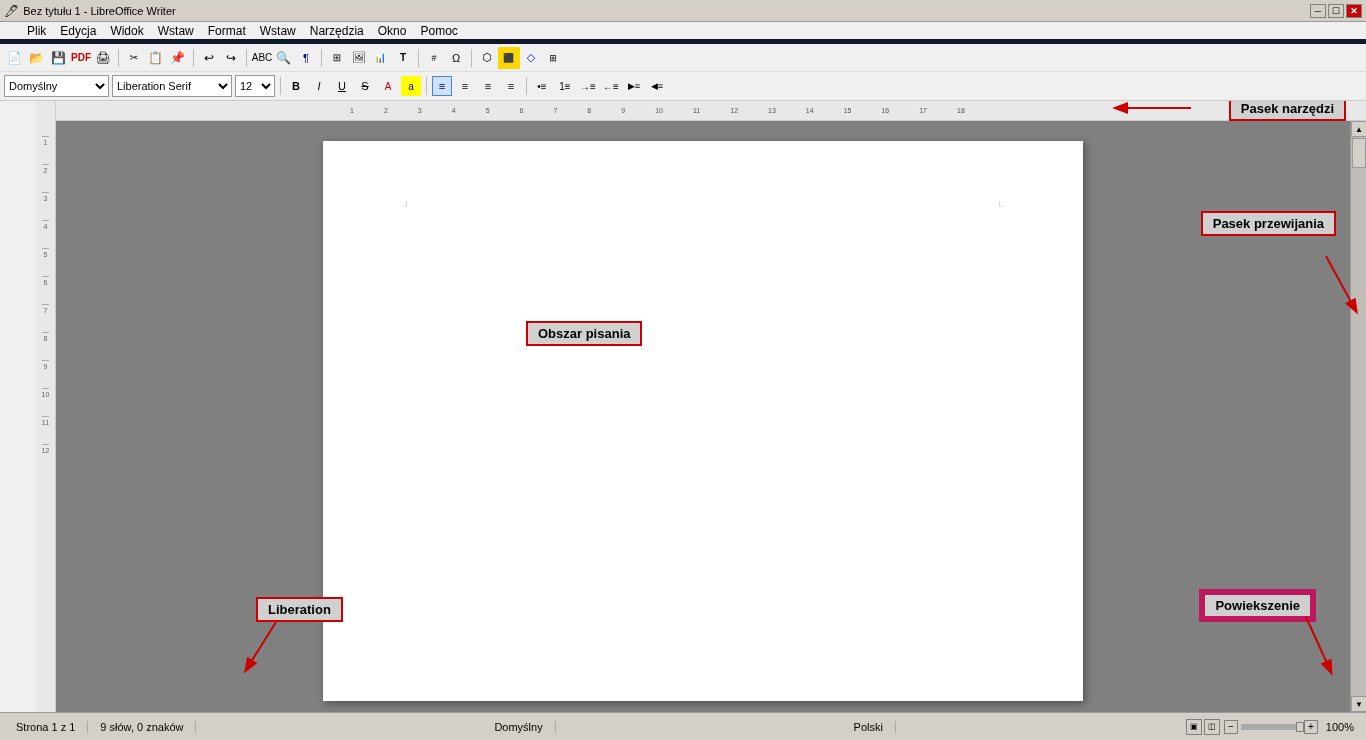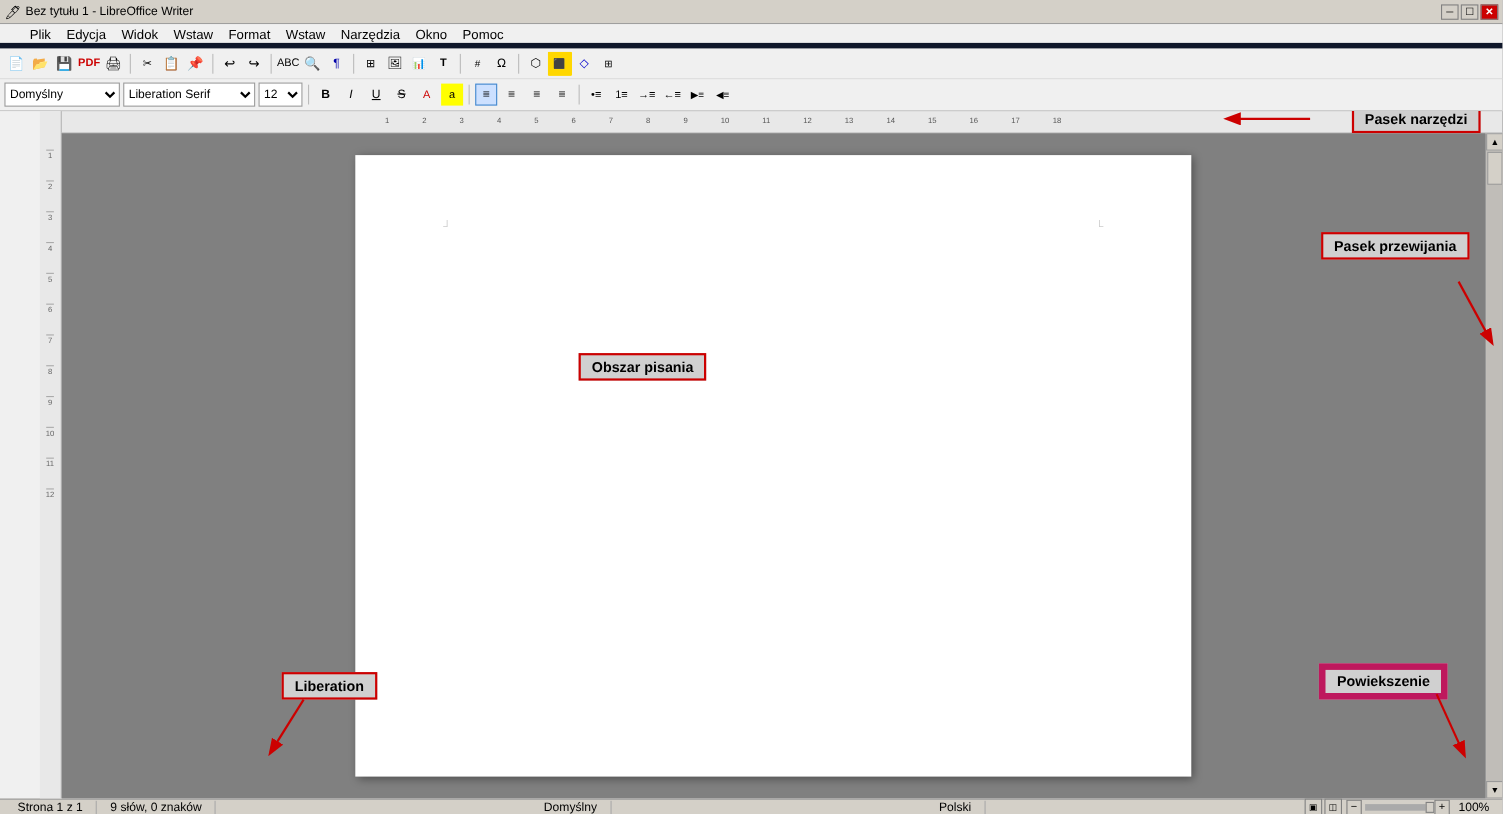--- a/index.html
+++ b/index.html
@@ -235,21 +235,21 @@
     .scroll-thumb {
       width: 14px;
       height: 30px;
       background: #d4d0c8;
       border: 1px solid #999;
       margin: 1px;
     }
 
     
     #status-bar {
-      height: 14px;
+      height: 28px;
       background: #d4d0c8;
       border-top: 1px solid #999;
       display: flex;
       align-items: center;
       font-size: 11px;
       padding: 0 4px;
     }
     .status-item {
       padding: 0 12px;
       border-right: 1px solid #aaa;

